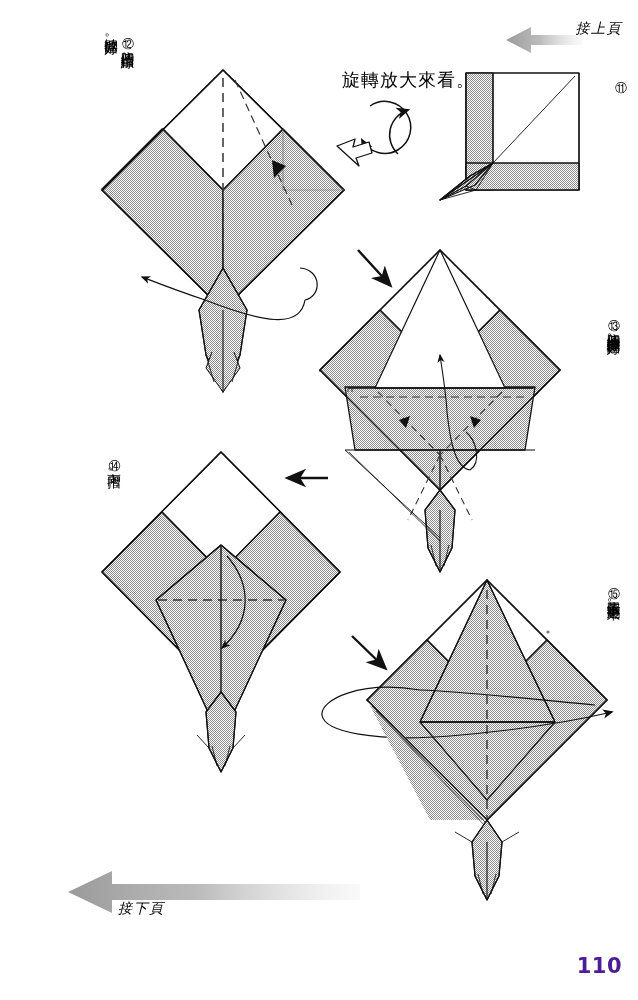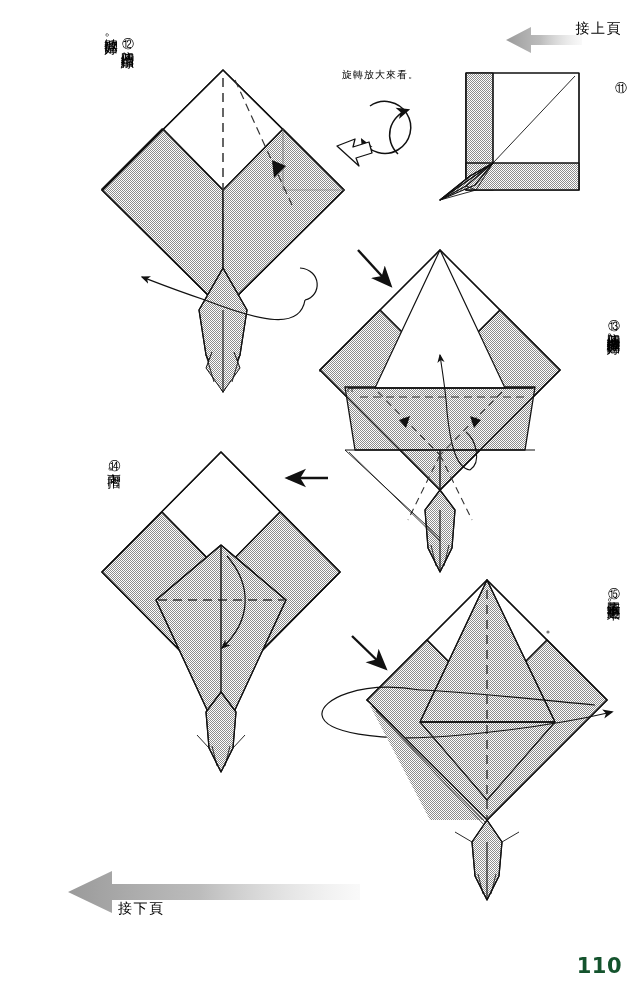--- a/index.html
+++ b/index.html
@@ -33,38 +33,39 @@
     font-family: "DejaVu Sans", "Liberation Sans", sans-serif;
     font-size: 13.5px;
     line-height: 1.22;
     letter-spacing: 1px;
     color: #000;
     white-space: nowrap;
   }
   .vcaption .col { display: block; }
   .hcaption {
     position: absolute;
-    font-size: 10px;
+    font-size: 18px;
     letter-spacing: 1px;
     color: #000;
     white-space: nowrap;
     text-align: right;
   }
   .flowlabel {
     position: absolute;
     font-size: 14px;
     letter-spacing: 1.5px;
     color: #000;
     white-space: nowrap;
+    font-style: italic;
   }
   .pagenum {
     position: absolute;
     font-size: 21px;
     font-weight: bold;
-    color: #14532d;
+    color: #4c1d95;
     letter-spacing: 0.5px;
   }
   
   .circnum {
     font-size: 12px;
     line-height: 1;
   }
 </style>
 </head>
 <body>

